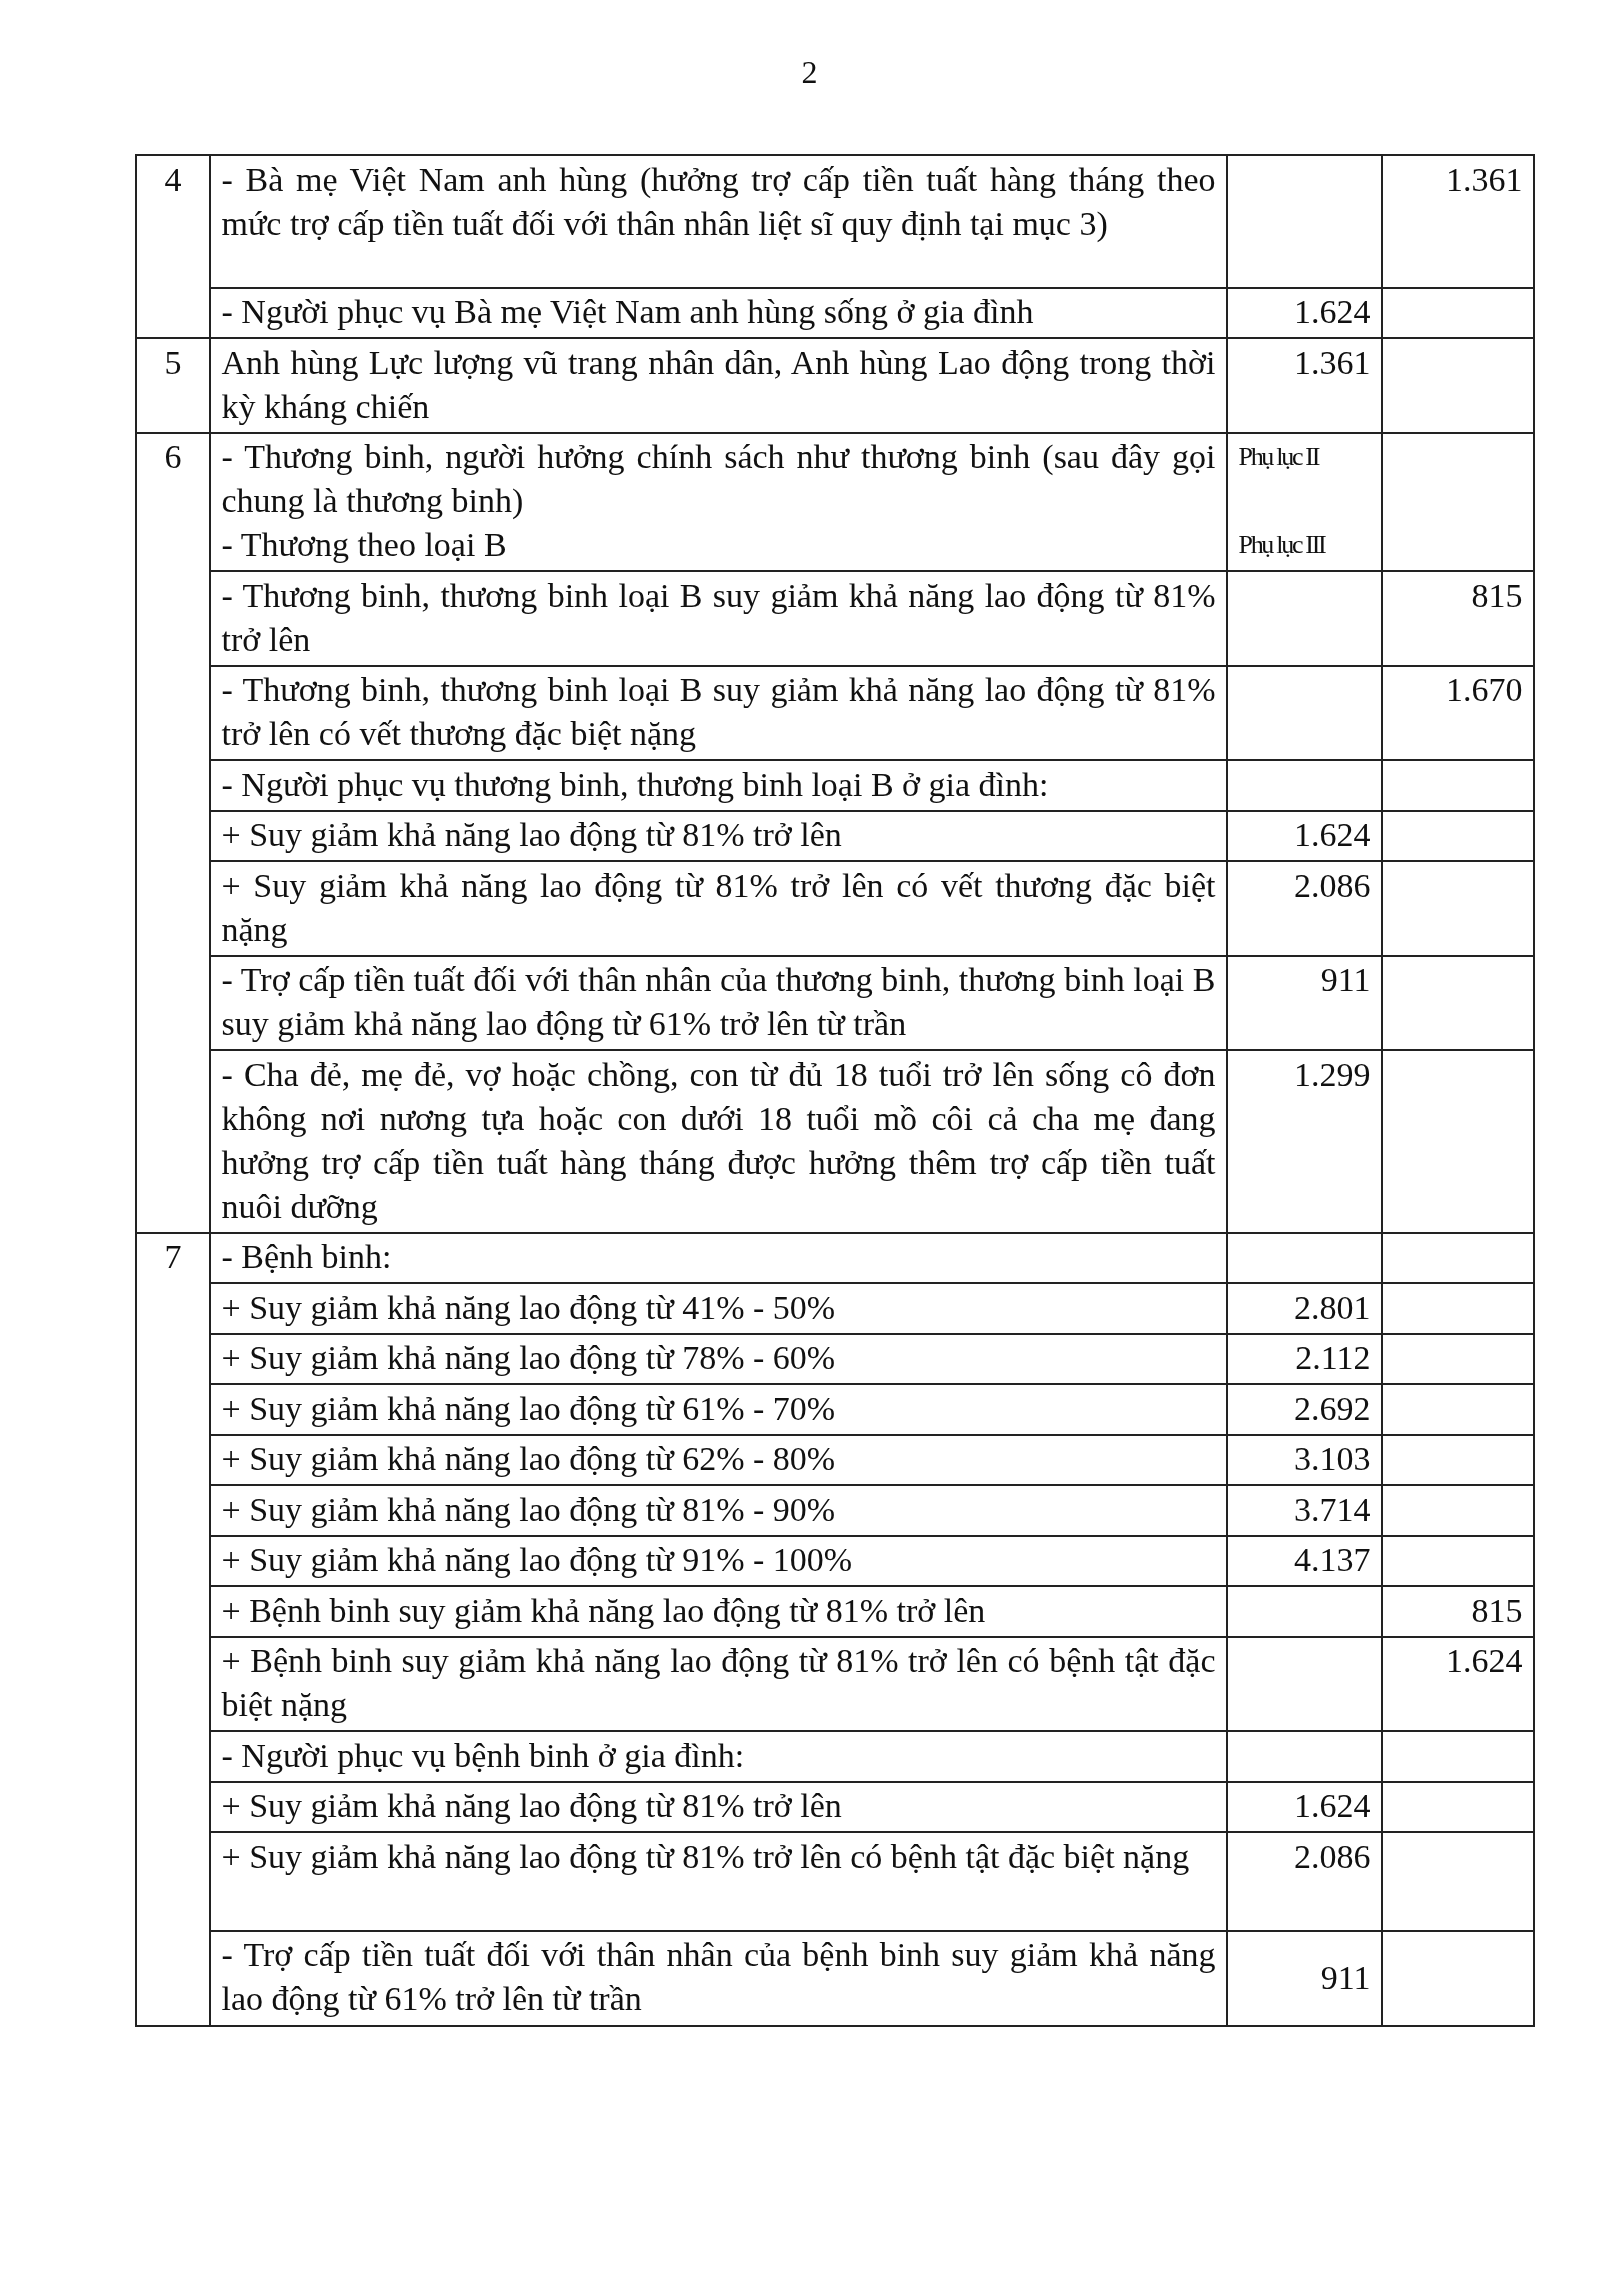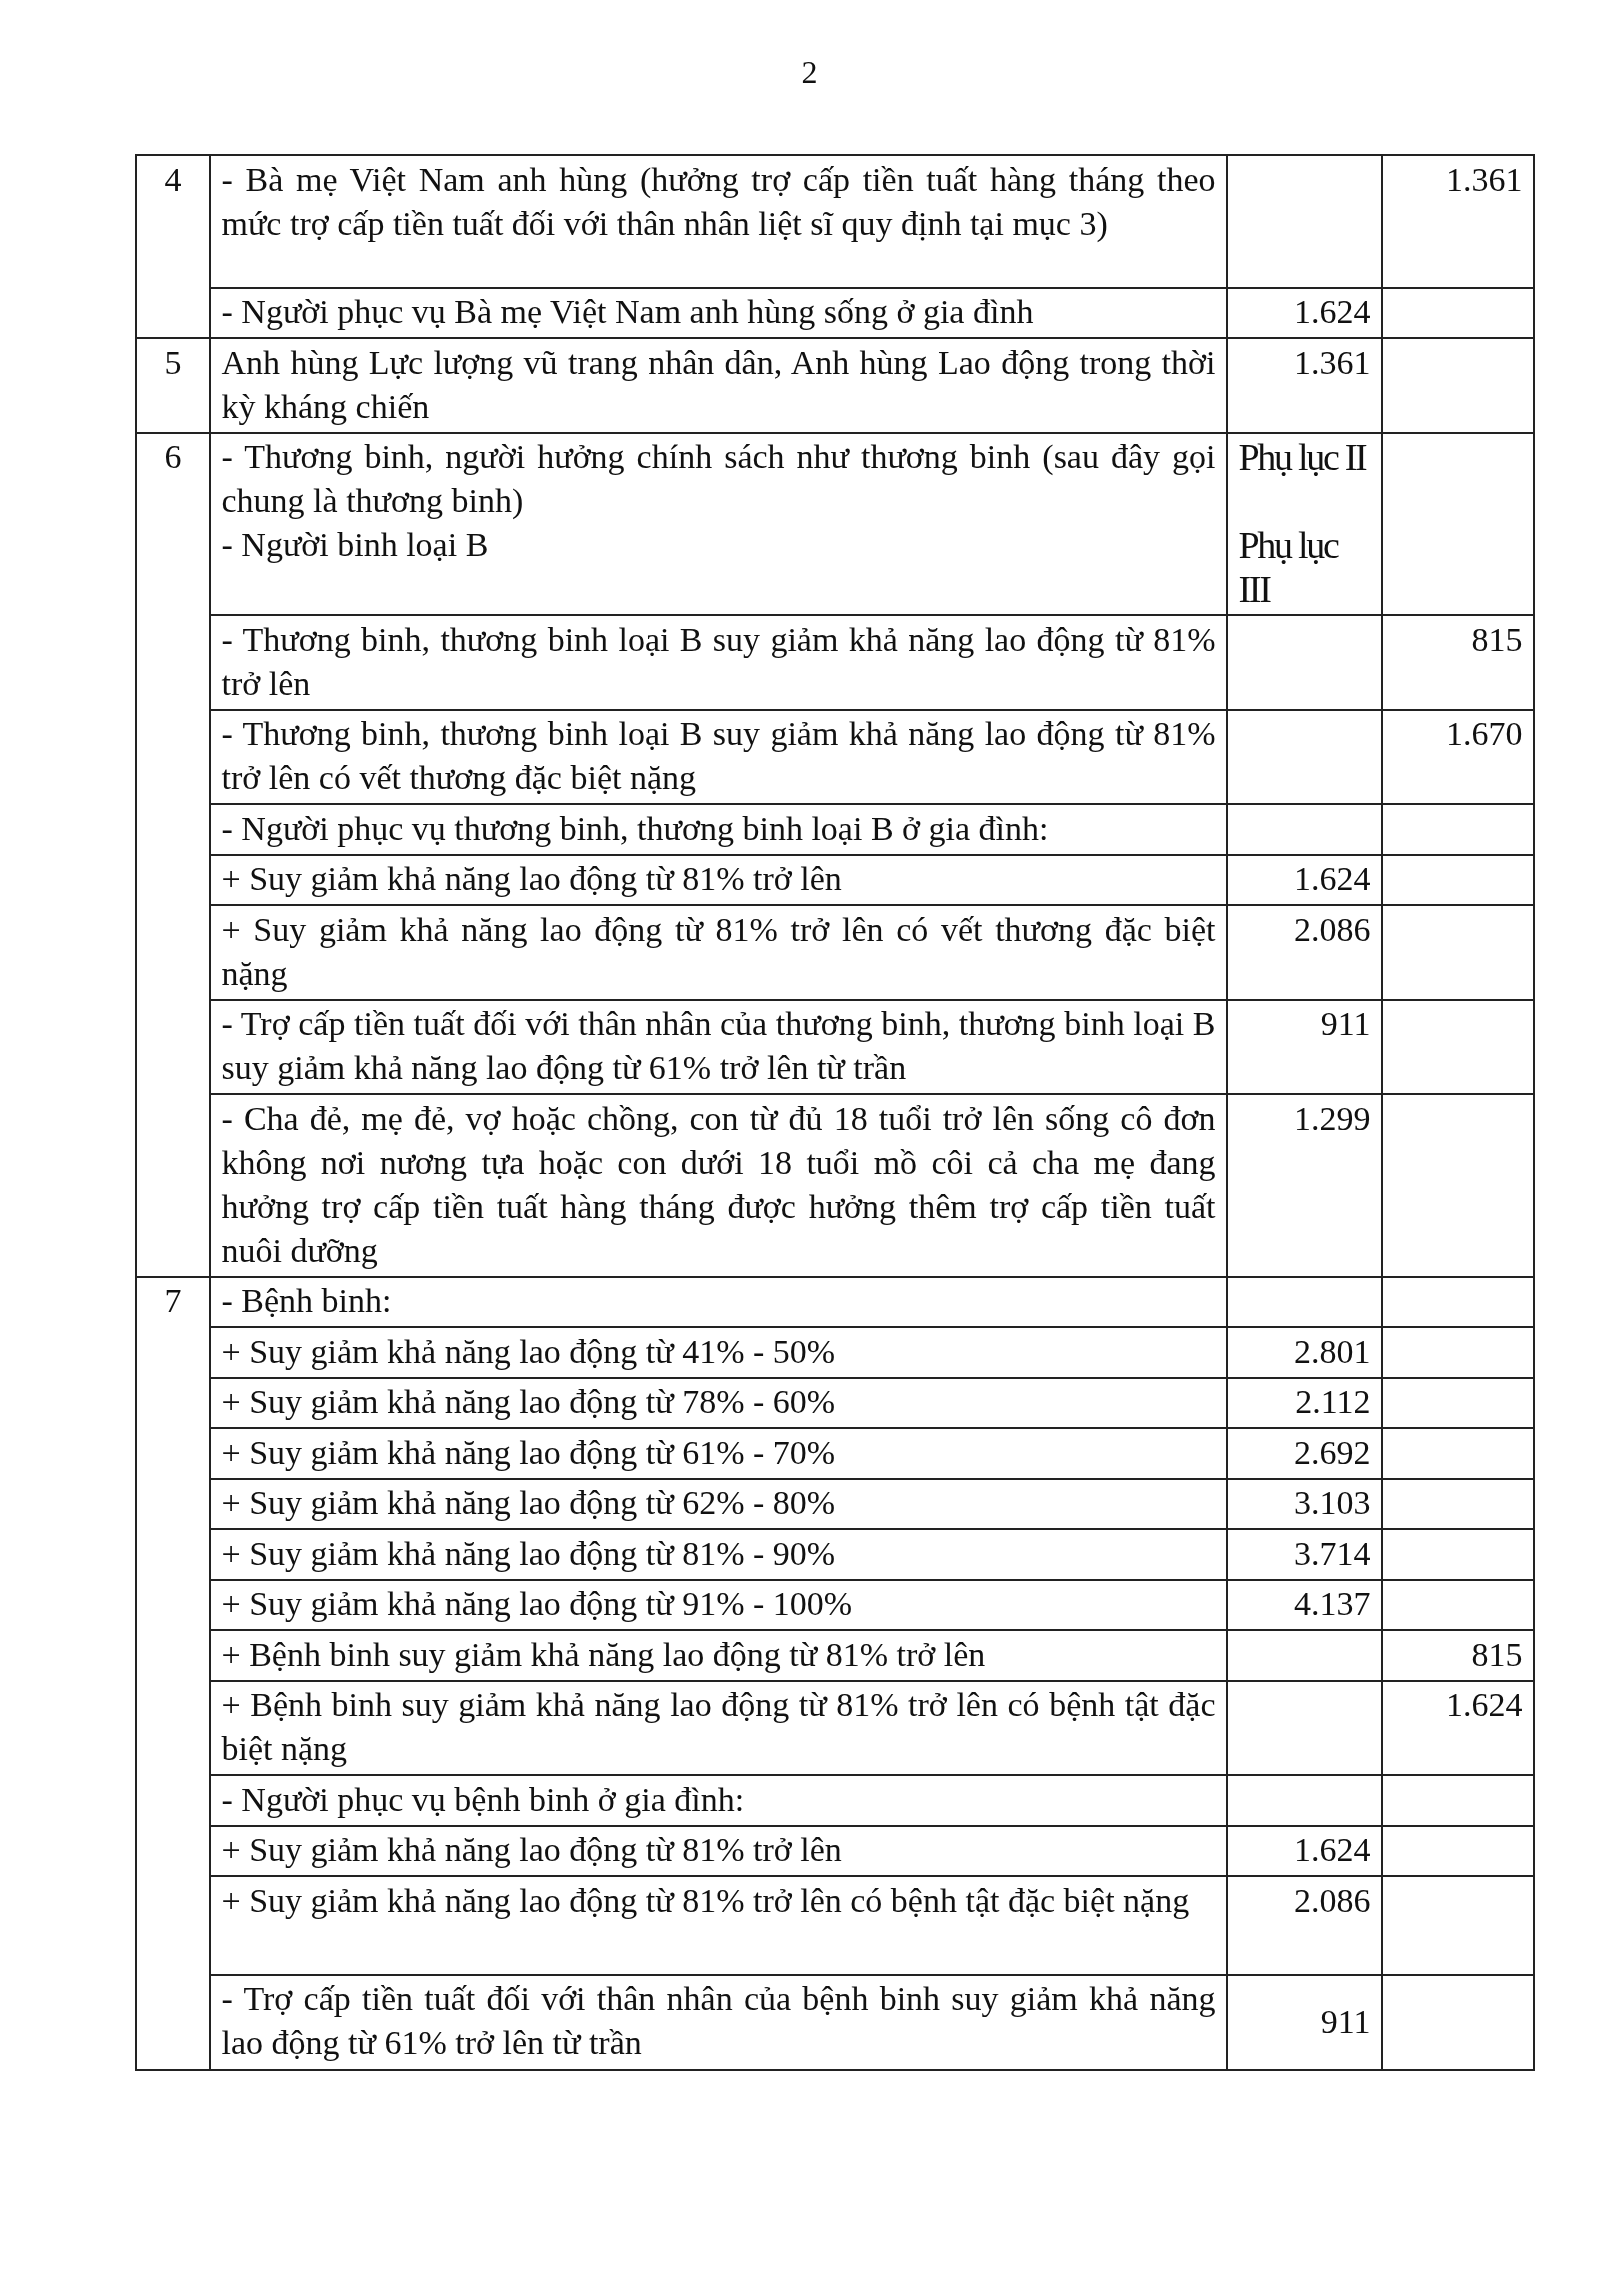--- a/index.html
+++ b/index.html
@@ -11,21 +11,21 @@
               border-collapse:collapse; table-layout:fixed; font-size:34px; line-height:44px; }
   table.doc td { border:2.3px solid #222; vertical-align:top; padding:1.5px 10.5px 3px 10.5px; }
   col.c-stt { width:74px; }
   col.c-desc { width:1017px; }
   col.c-a { width:155px; }
   col.c-b { width:152px; }
   td.stt { text-align:center; padding-left:3px; padding-right:3px; }
   td.desc { text-align:justify; }
   td.num-a { text-align:right; padding-right:33px; }
   td.num-b { text-align:right; padding-right:15px; }
-  td.phuluc { text-align:left; padding:1.5px 3px; font-size:38px; letter-spacing:-2.3px; }
+  td.phuluc { text-align:left; padding:1.5px 3px; font-size:26px; letter-spacing:-2.3px; }
   .phuluc-2 { display:block; margin-bottom:44px; }
   .indent { padding-left:15px; }
 </style>
 </head>
 <body>
 
 <div class="page-number">2</div>
 
 <table class="doc">
   <colgroup>
@@ -52,21 +52,21 @@
       <td class="stt">5</td>
       <td class="desc">Anh hùng Lực lượng vũ trang nhân dân, Anh hùng Lao động trong thời kỳ kháng chiến</td>
       <td class="num-a">1.361</td>
       <td class="num-b"></td>
     </tr>
 
     <tr>
       <td class="stt" rowspan="8">6</td>
       <td class="desc">
         <div>- Thương binh, người hưởng chính sách như thương binh (sau đây gọi chung là thương binh)</div>
-        <div>- Người binh loại B</div>
+        <div>- Thương theo loại B</div>
       </td>
       <td class="phuluc">
         <span class="phuluc-2">Phụ lục II</span>
         <span>Phụ lục III</span>
       </td>
       <td class="num-b"></td>
     </tr>
     <tr>
       <td class="desc">- Thương binh, thương binh loại B suy giảm khả năng lao động từ 81% trở lên</td>
       <td class="num-a"></td>

